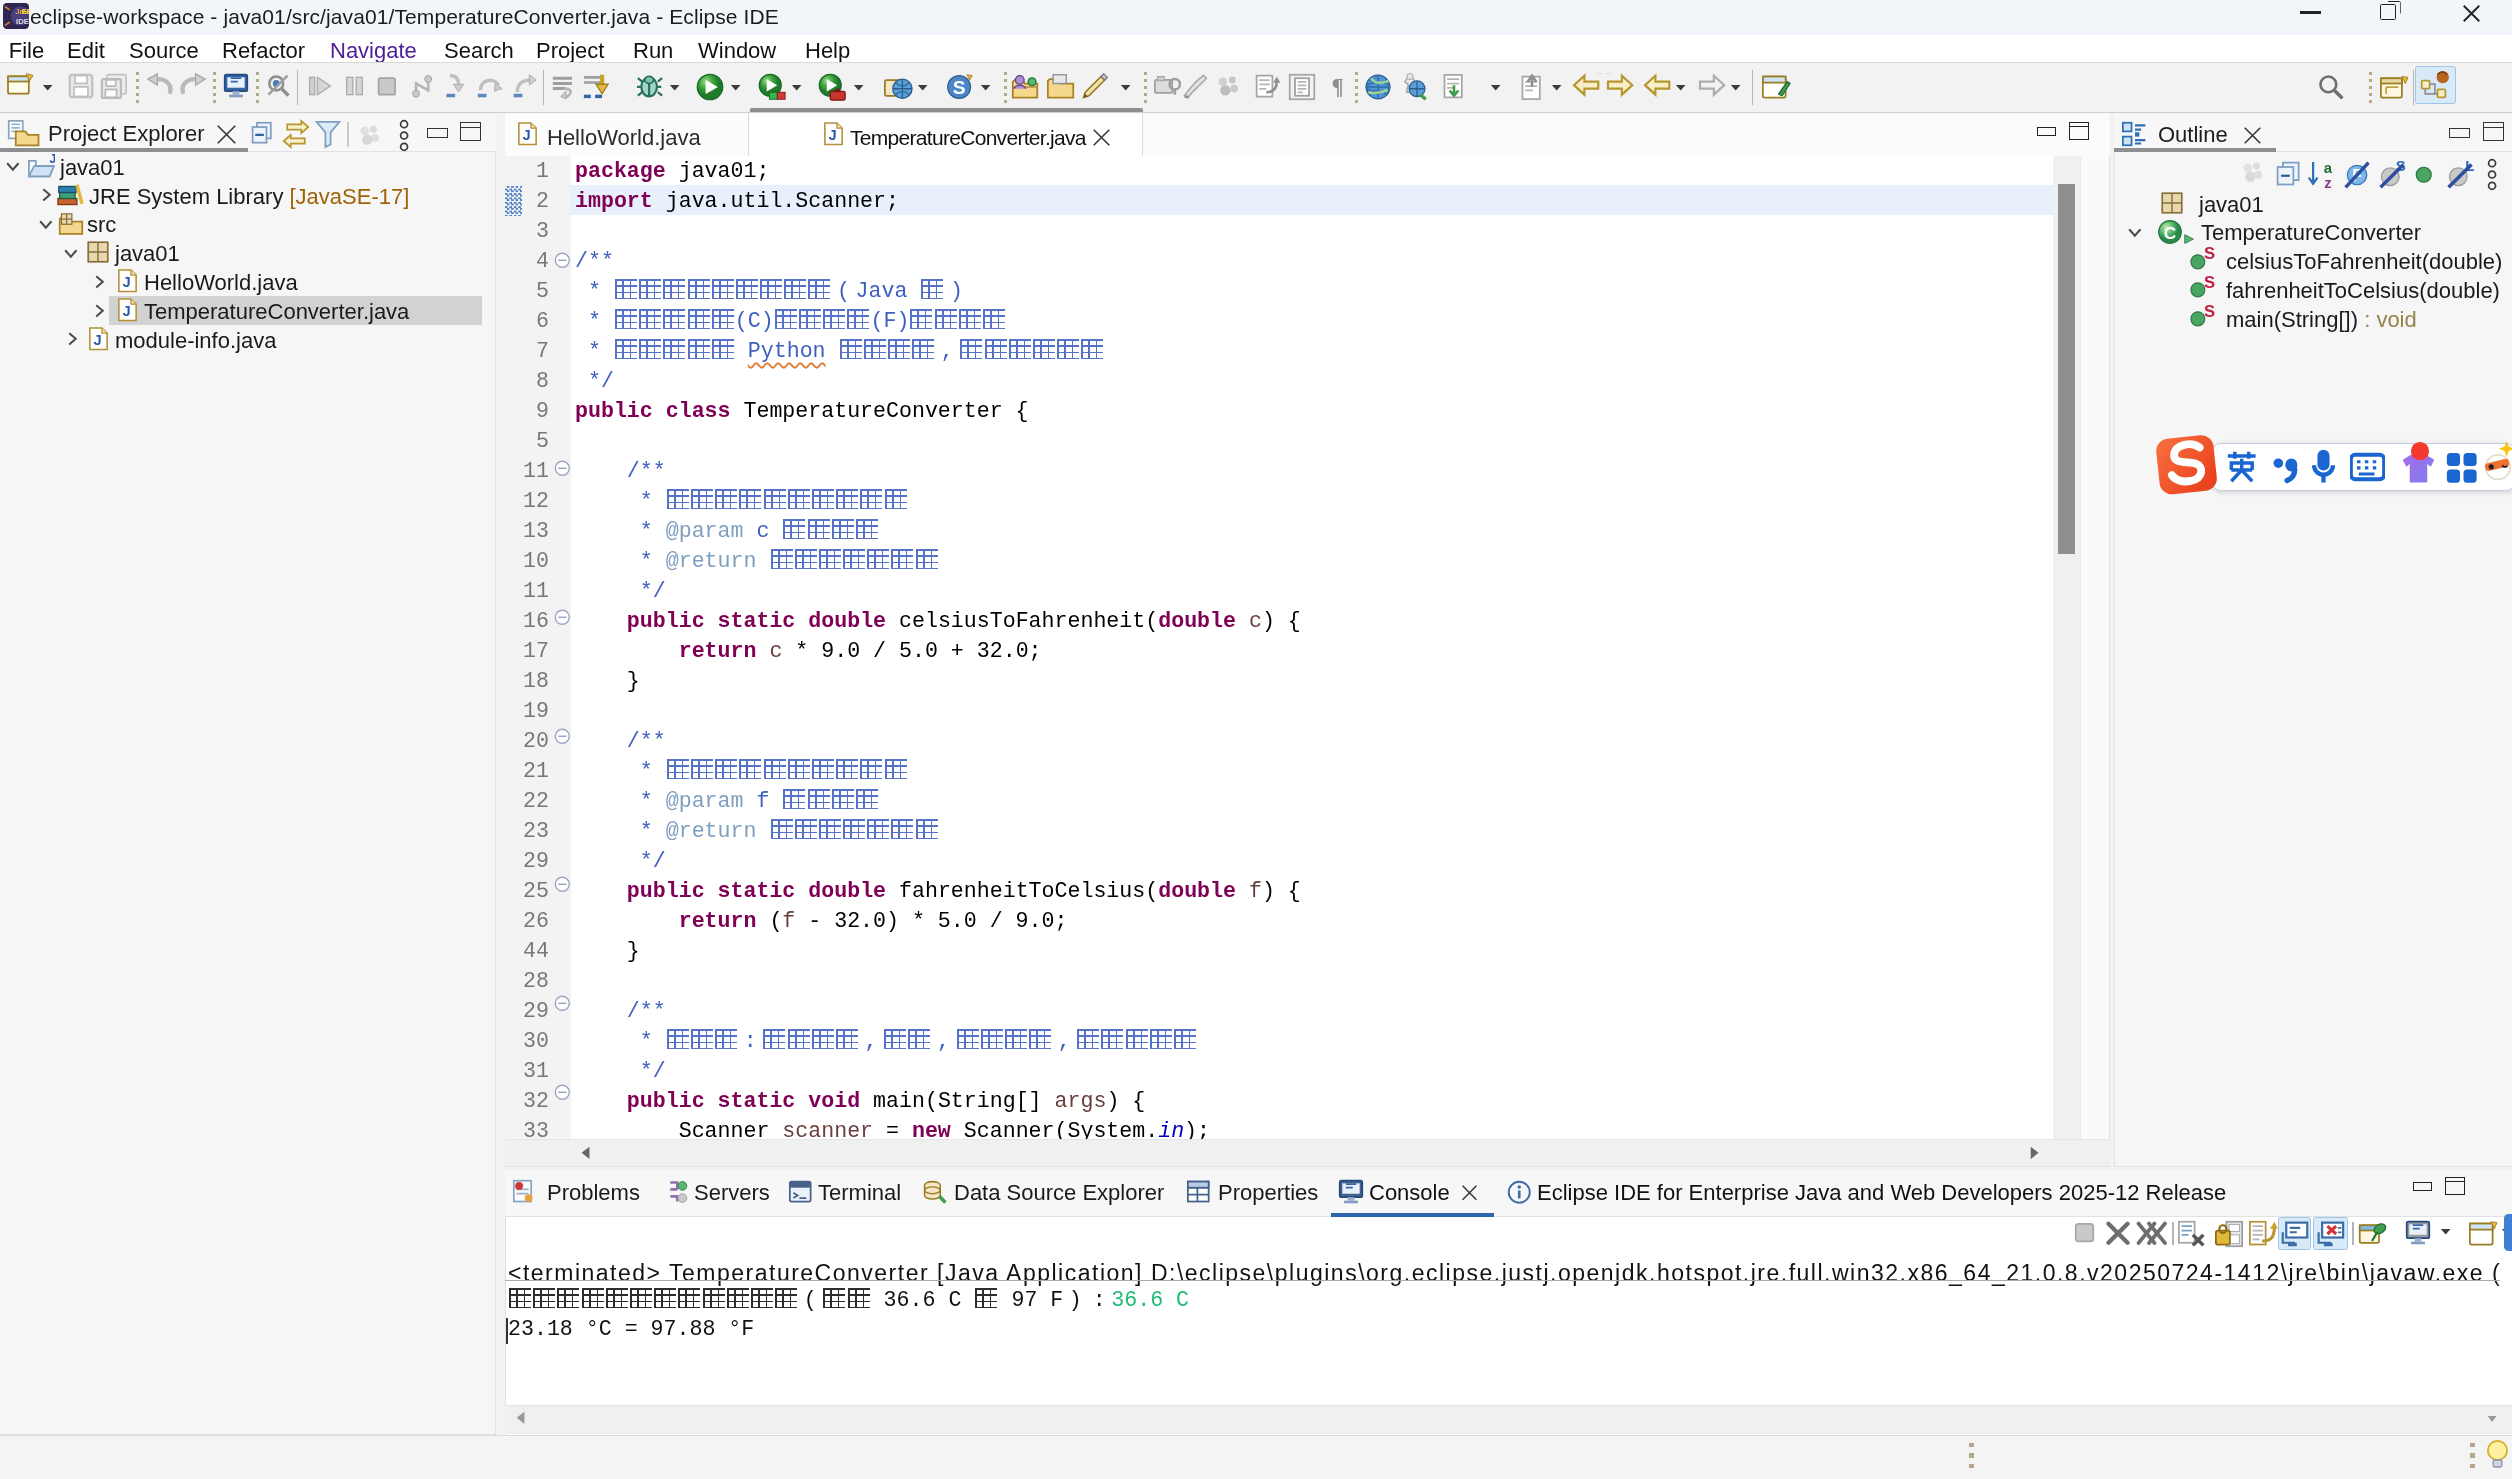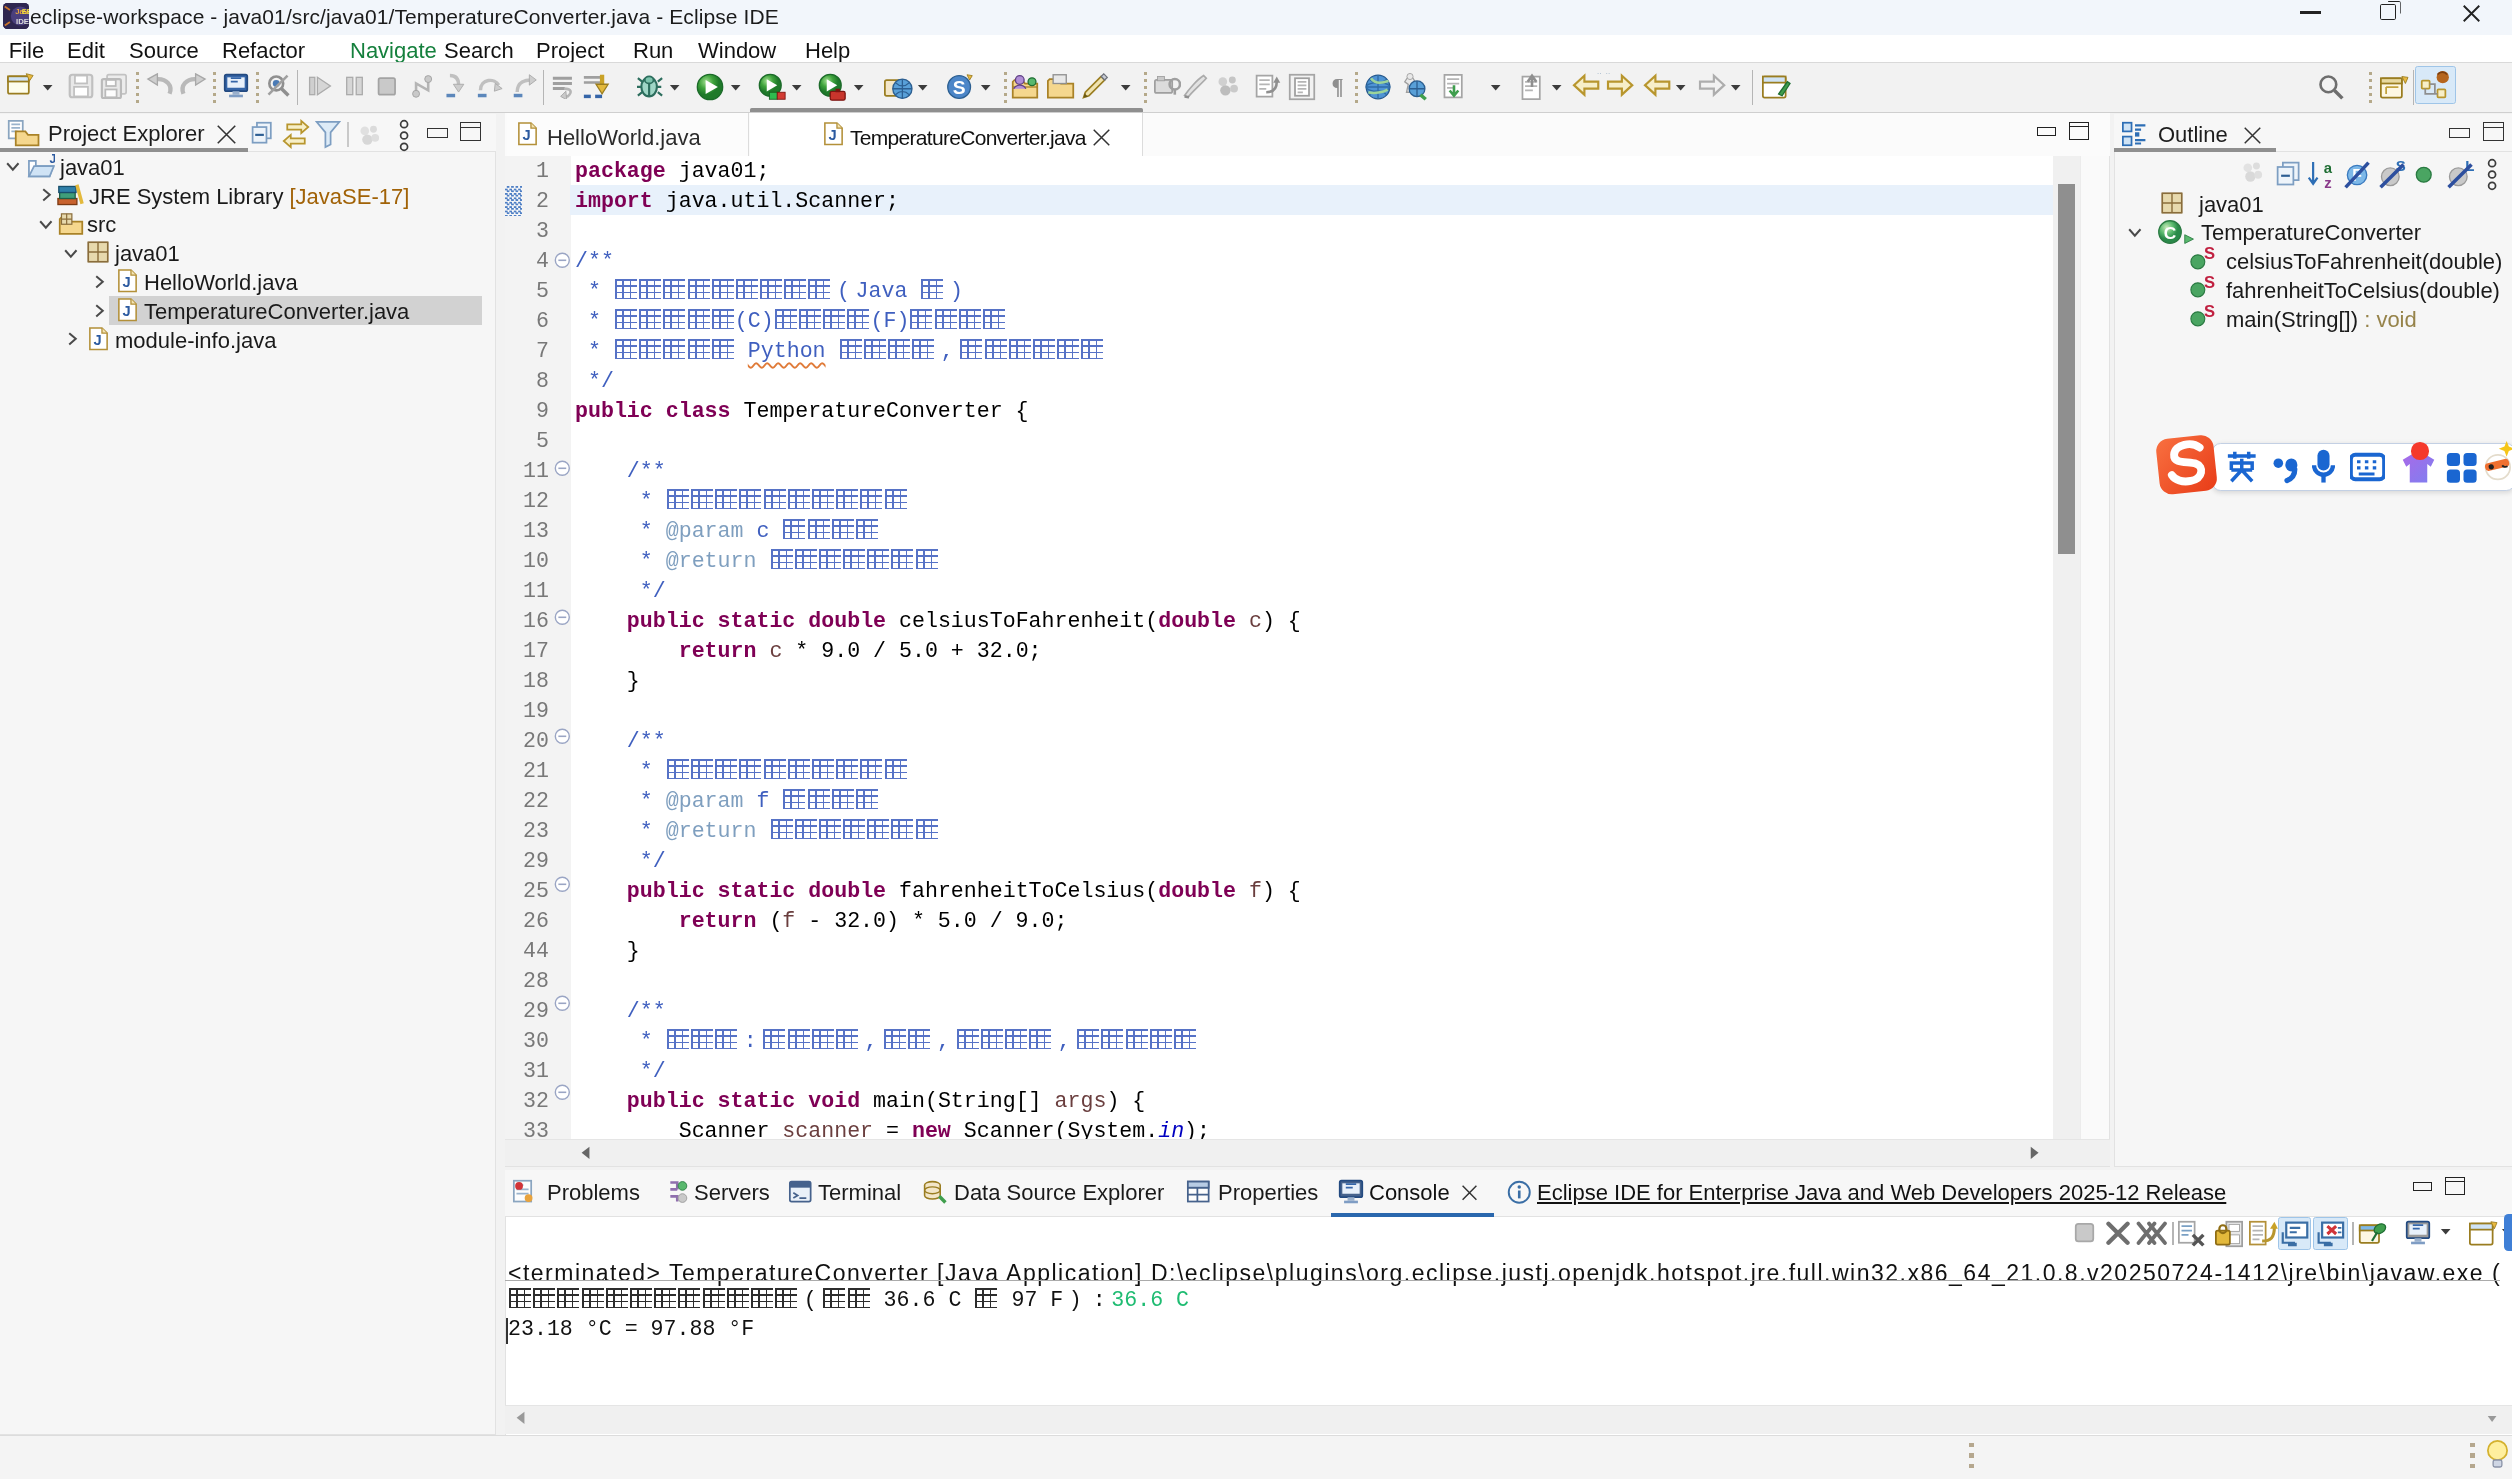--- a/index.html
+++ b/index.html
@@ -34,21 +34,21 @@
 <div class="abs" style="left:2462px;top:3.5px;width:19px;height:19px;">
     <svg width="19" height="19" viewBox="0 0 22 22">
       <path d="M2 2 L20 20 M20 2 L2 20" stroke="#222" stroke-width="2.2"></path>
     </svg>
   </div>
 <div class="abs" style="left:0px;top:35px;width:2512px;height:27px;background:#fff;"></div>
 <div class="abs" style="left:8.7px;top:38px;font-size:22px;color:#111;">File</div>
 <div class="abs" style="left:67px;top:38px;font-size:22px;color:#111;">Edit</div>
 <div class="abs" style="left:129px;top:38px;font-size:22px;color:#111;">Source</div>
 <div class="abs" style="left:222px;top:38px;font-size:22px;color:#111;">Refactor</div>
-<div class="abs" style="left:350px;top:38px;font-size:22px;color:#15803d;">Navigate</div>
+<div class="abs" style="left:330px;top:38px;font-size:22px;color:#4c1d95;">Navigate</div>
 <div class="abs" style="left:444px;top:38px;font-size:22px;color:#111;">Search</div>
 <div class="abs" style="left:536px;top:38px;font-size:22px;color:#111;">Project</div>
 <div class="abs" style="left:633px;top:38px;font-size:22px;color:#111;">Run</div>
 <div class="abs" style="left:698px;top:38px;font-size:22px;color:#111;">Window</div>
 <div class="abs" style="left:805px;top:38px;font-size:22px;color:#111;">Help</div>
 <div class="abs" style="left:0px;top:62px;width:2512px;height:51px;background:#f2f2f2;border-top:0.9px solid #d9d9d9;border-bottom:0.9px solid #cfcfcf;"></div>
 <div class="abs" style="left:136px;top:72px;width:2.6px;height:31.5px;background:repeating-linear-gradient(to bottom,#b5a98a 0 2.6px,transparent 2.6px 7px);"></div>
 <div class="abs" style="left:213px;top:72px;width:2.6px;height:31.5px;background:repeating-linear-gradient(to bottom,#b5a98a 0 2.6px,transparent 2.6px 7px);"></div>
 <div class="abs" style="left:256px;top:72px;width:2.6px;height:31.5px;background:repeating-linear-gradient(to bottom,#b5a98a 0 2.6px,transparent 2.6px 7px);"></div>
 <div class="abs" style="left:1004px;top:72px;width:2.6px;height:31.5px;background:repeating-linear-gradient(to bottom,#b5a98a 0 2.6px,transparent 2.6px 7px);"></div>
@@ -916,21 +916,21 @@
     </svg>
   </div>
 <div class="abs" style="left:1331px;top:1213px;width:163px;height:4.4px;background:#2a67ad;"></div>
 <div class="abs" style="left:1507px;top:1180px;width:24.5px;height:24.5px;">
     <svg width="24.5" height="24.5" viewBox="0 0 28 28">
       <circle cx="14" cy="14" r="12" fill="none" stroke="#3a6ea5" stroke-width="2.2"></circle>
       <circle cx="14" cy="8" r="2" fill="#3a6ea5"></circle>
       <path d="M14 12 V21" stroke="#3a6ea5" stroke-width="3"></path>
     </svg>
   </div>
-<div class="abs" style="left:1537px;top:1180px;width:700px;height:24.5px;font-size:22px;color:#111;text-decoration:underline;">Eclipse IDE for Enterprise Java and Web Developers 2025-12 Release</div>
+<div class="abs" style="left:1537px;top:1180px;width:700px;height:24.5px;font-size:22px;color:#111;">Eclipse IDE for Enterprise Java and Web Developers 2025-12 Release</div>
 <div class="abs" style="left:2413px;top:1182px;width:19px;height:8.7px;border:1.7px solid #222;"></div>
 <div class="abs" style="left:2445px;top:1177px;width:20px;height:18.4px;border:1.7px solid #222;">
     <div style="height:4.4px;border-bottom:1.7px solid #222"></div>
   </div>
 <div class="abs" style="left:2073px;top:1222px;width:23px;height:21px;">
     <svg width="23" height="21" viewBox="0 0 26 24">
       <rect x="3" y="2" width="20" height="20" rx="3" fill="#c9c9c9" stroke="#a8a8a8" stroke-width="2"></rect>
     </svg>
   </div>
 <div class="abs" style="left:2105px;top:1221px;width:26px;height:24.5px;">

